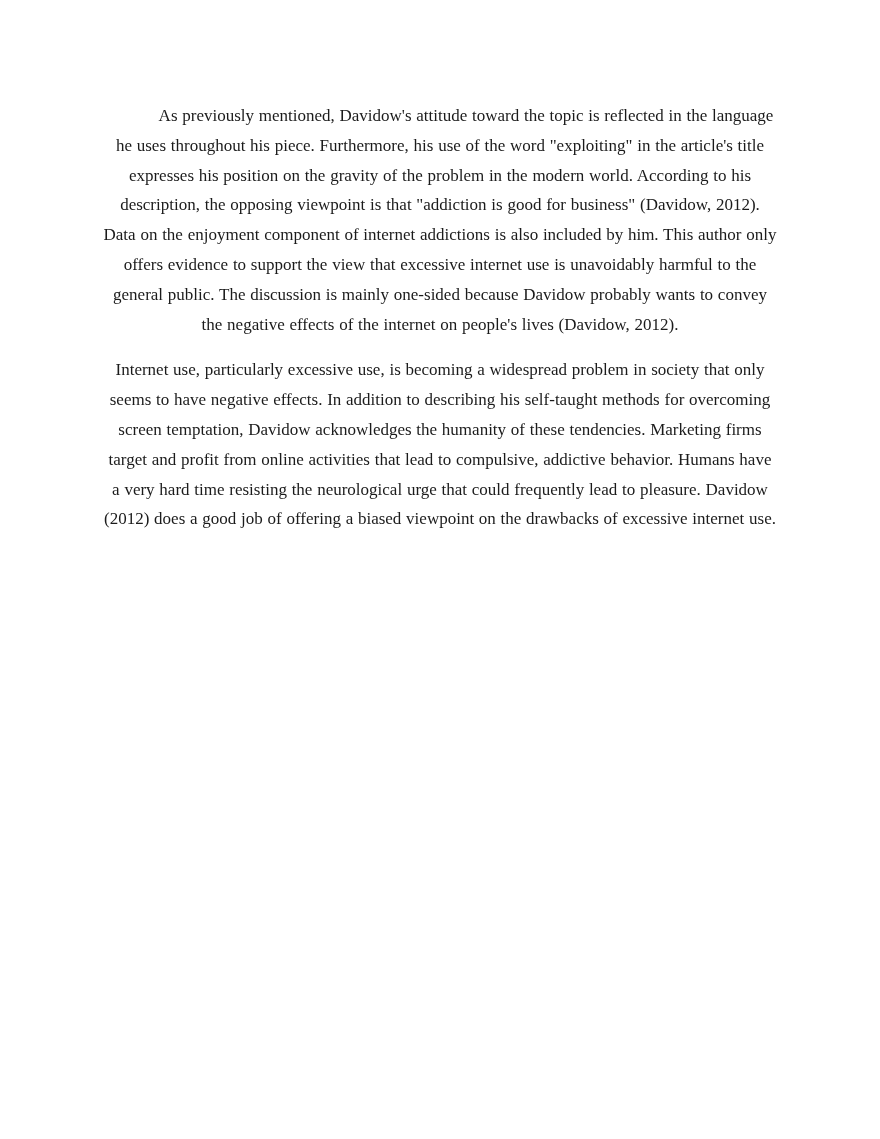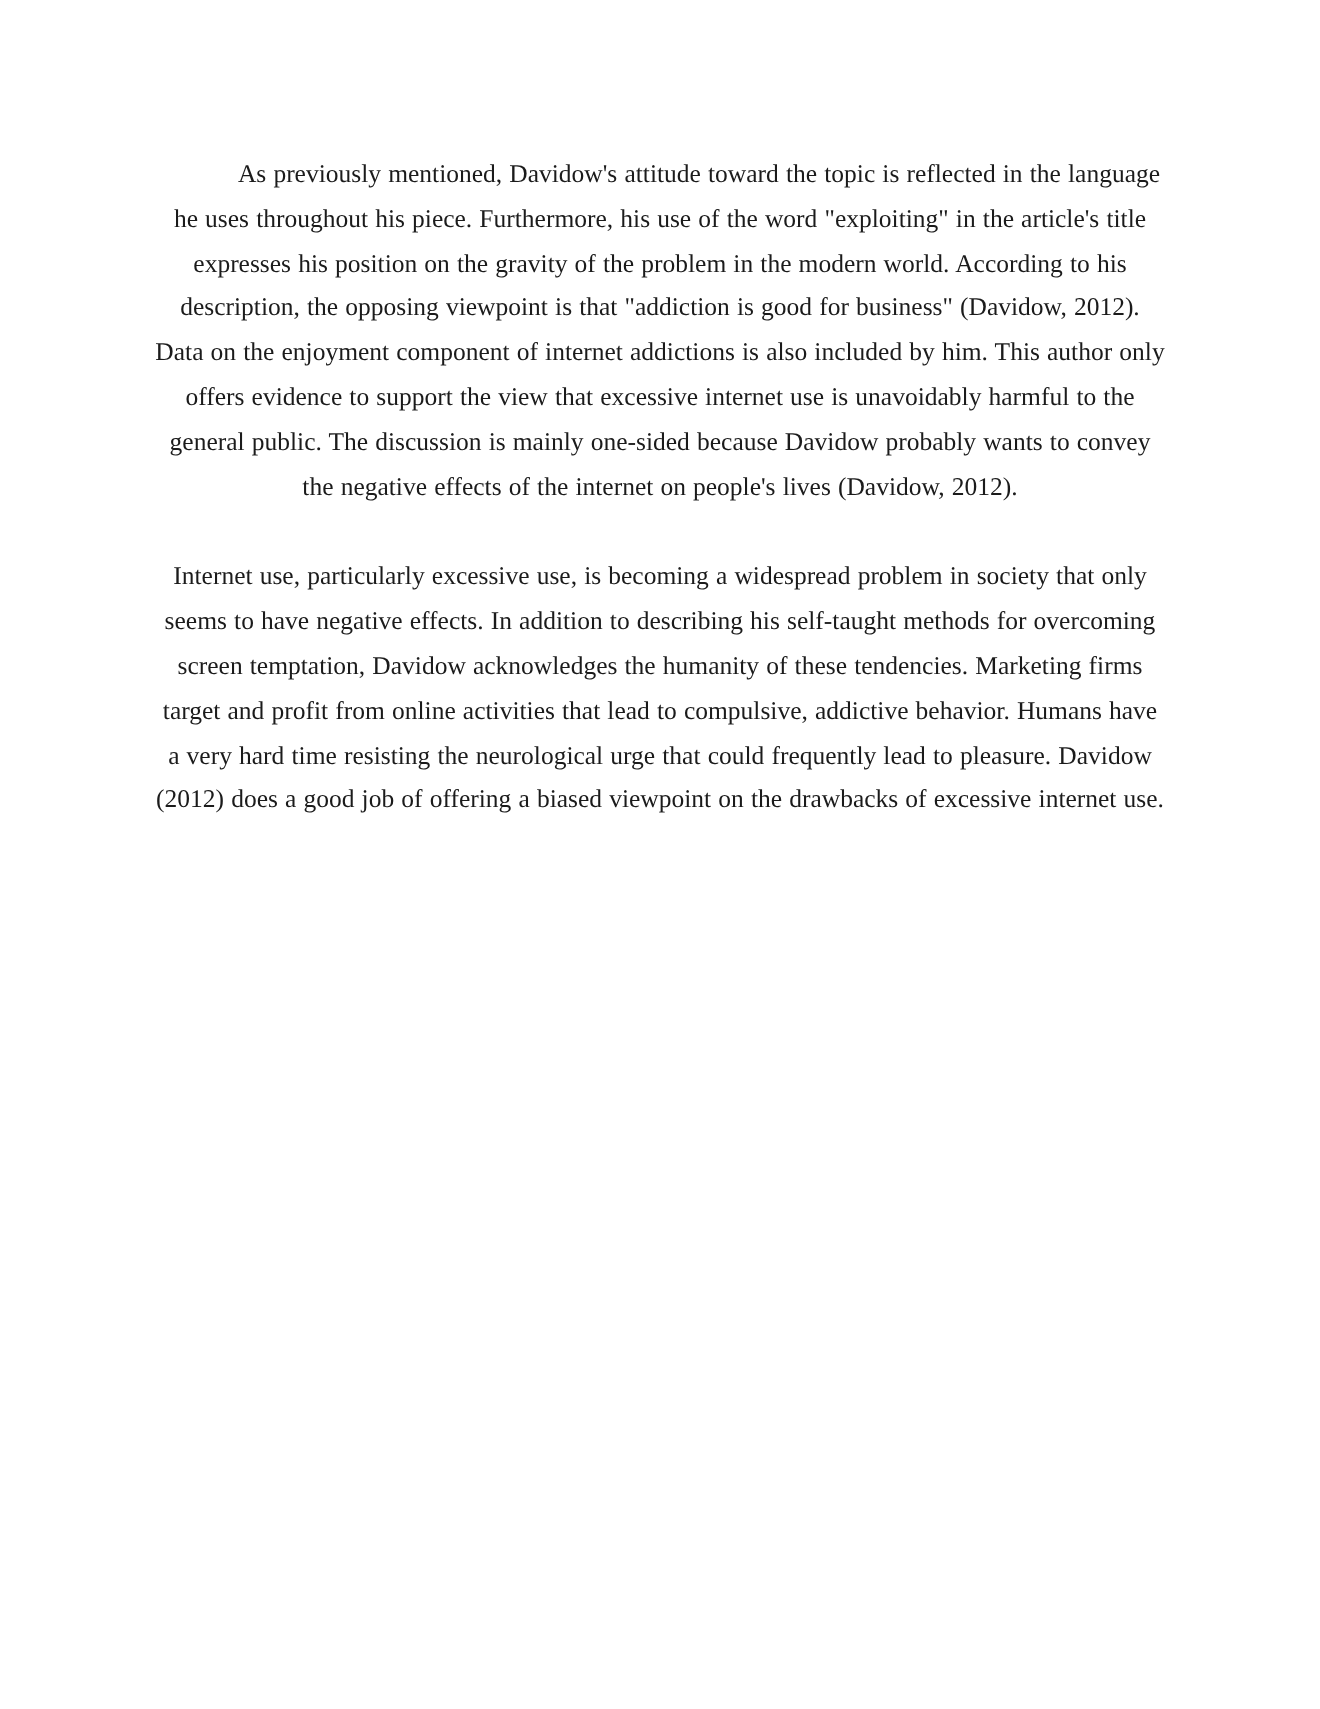--- a/index.html
+++ b/index.html
@@ -28,21 +28,21 @@
     margin: 0;
     font-size: 17px;
     line-height: 29.8px;
     text-align: center;
     word-spacing: 0.5px;
   }
   .para.indented {
     text-indent: 52px;
   }
   .para + .para {
-    margin-top: 30px;
+    margin-top: 16px;
   }
 </style>
 </head>
 <body>
 
 <div class="page">
   <div class="page-body">
     <p class="para indented">As previously mentioned, Davidow's attitude toward the topic is reflected in the language he uses throughout his piece. Furthermore, his use of the word "exploiting" in the article's title expresses his position on the gravity of the problem in the modern world. According to his description, the opposing viewpoint is that "addiction is good for business" (Davidow, 2012). Data on the enjoyment component of internet addictions is also included by him. This author only offers evidence to support the view that excessive internet use is unavoidably harmful to the general public. The discussion is mainly one-sided because Davidow probably wants to convey the negative effects of the internet on people's lives (Davidow, 2012).</p>
     <p class="para">Internet use, particularly excessive use, is becoming a widespread problem in society that only seems to have negative effects. In addition to describing his self-taught methods for overcoming screen temptation, Davidow acknowledges the humanity of these tendencies. Marketing firms target and profit from online activities that lead to compulsive, addictive behavior. Humans have a very hard time resisting the neurological urge that could frequently lead to pleasure. Davidow (2012) does a good job of offering a biased viewpoint on the drawbacks of excessive internet use.</p>
   </div>

